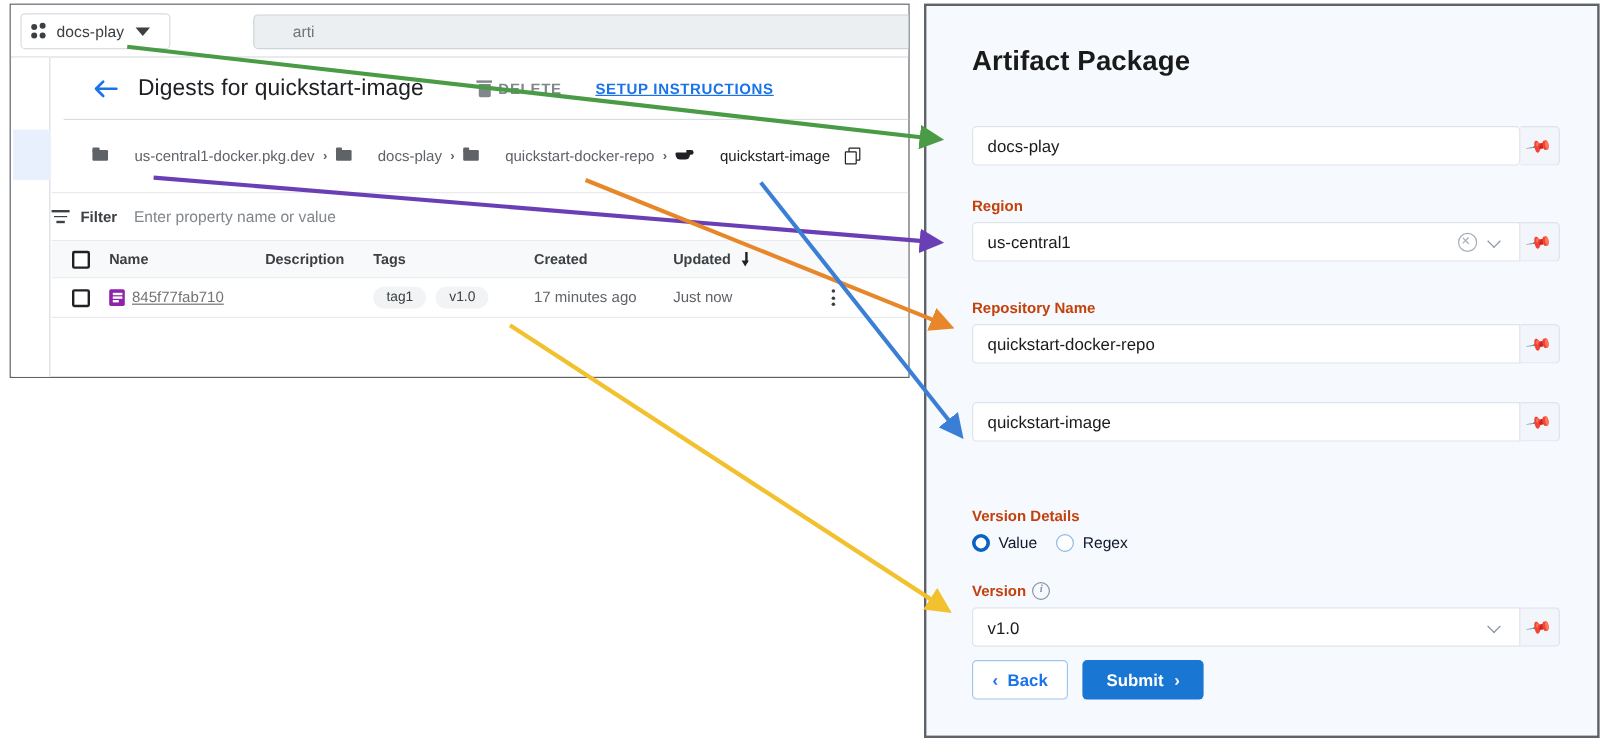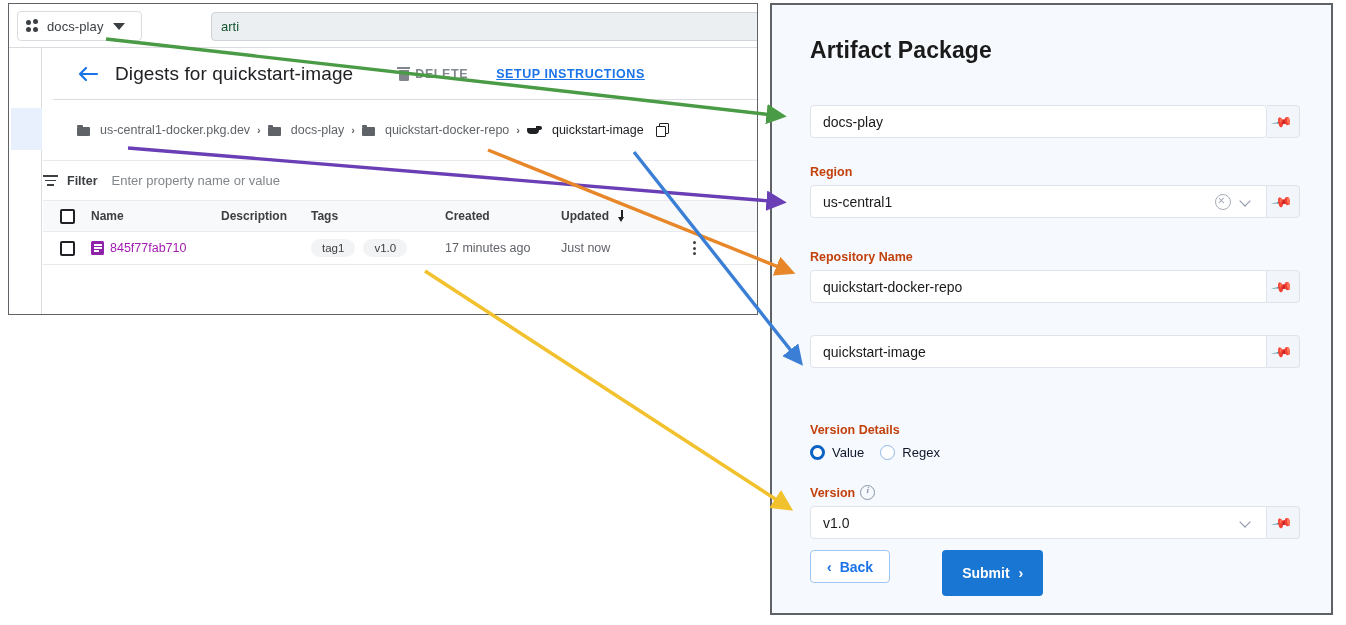--- a/index.html
+++ b/index.html
@@ -77,23 +77,23 @@
   #search-box {
     position: absolute;
     left: 202px; top: 8px;
     width: 560px; height: 29px;
     background: #eceff1;
     border: 1px solid #cfd4d8;
     border-radius: 4px;
     box-sizing: border-box;
     display: flex;
     align-items: center;
-    padding-left: 9px;
+    padding-left: 32px;
     font-size: 13px;
-    color: #14532d;
+    color: #737373;
   }
 
   
   #left-rail {
     position: absolute;
     left: 2px; top: 44px;
     width: 31px; height: 267px;
     border-right: 1px solid #dadce0;
     background: #fff;
     box-sizing: border-box;
@@ -167,21 +167,21 @@
     left: 34px; top: 96px;
     width: 714px; height: 61px;
     border-bottom: 1px solid #e8eaed;
     box-sizing: border-box;
     display: flex;
     align-items: center;
     padding-left: 34px;
     font-size: 12.5px;
     color: #5f6368;
   }
-  .crumb { display: flex; align-items: center; gap: 10px; }
+  .crumb { display: flex; align-items: flex-start; gap: 22px; }
   .crumb-label { color: #5f6368; }
   .crumb-sep { margin: 0 7px; color: #5f6368; font-size: 11px; font-weight: bold; }
   .folder-icon {
     width: 13px; height: 11px;
     position: relative;
     flex: none;
   }
   .folder-icon .tab {
     position: absolute; left: 0; top: 0;
     width: 5.5px; height: 2.5px;
@@ -331,21 +331,22 @@
     position: relative;
     flex: none;
   }
   .doc-icon i {
     position: absolute; left: 2.5px; height: 1.5px; background: #ffffff; display: block;
   }
   .doc-icon i.a { top: 3px; width: 8px; }
   .doc-icon i.b { top: 6px; width: 8px; }
   .doc-icon i.c { top: 9px; width: 5px; }
   #digest-text {
-    color: #a21caf;
+    text-decoration: underline;
+    color: #737373;
     font-size: 12.5px;
   }
   .chip {
     background: #f1f3f4;
     border-radius: 10px;
     padding: 3px 11px;
     font-size: 11.5px;
     color: #3c4043;
   }
   .kebab { width: 4px; height: 16px; position: relative; }
@@ -492,34 +493,33 @@
     color: #1a73e8;
     font-size: 14px;
     font-weight: bold;
     display: flex;
     align-items: center;
     gap: 8px;
     box-sizing: border-box;
     cursor: pointer;
   }
   #submit-button {
-    height: 46px;
+    height: 33px;
     padding: 0 20px;
     border: none;
     border-radius: 4px;
     background: #1976d2;
     color: #ffffff;
     font-size: 14px;
     font-weight: bold;
     display: flex;
     align-items: center;
     gap: 9px;
     box-sizing: border-box;
     cursor: pointer;
-    margin-left: 40px;
   }
 
   
   #arrow-layer {
     position: absolute;
     left: 0; top: 0;
     width: 1346px; height: 625px;
     pointer-events: none;
   }
 </style>

